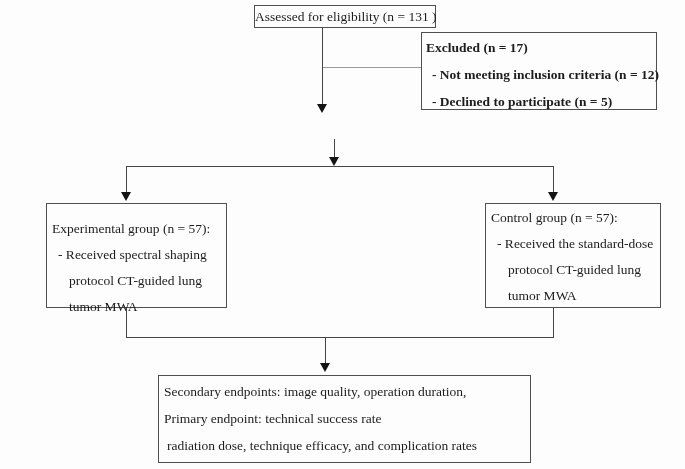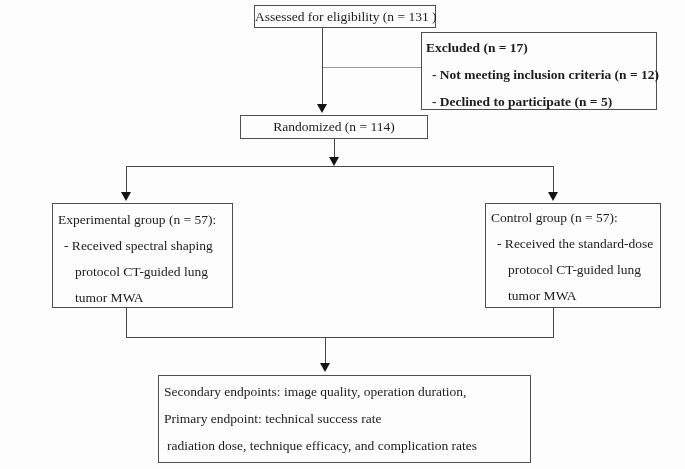--- a/index.html
+++ b/index.html
@@ -23,21 +23,21 @@
     border-right:5px solid transparent;
     border-top:9px solid #141414;
   }
   .row{ display:block; }
   .ind1{ padding-left:6px; }
   .ind2{ padding-left:17px; }
 
   .box-assessed  { left:254px; top:5px;   width:182px; height:23px; line-height:21px; }
   .box-excluded  { left:421px; top:32px;  width:236px; height:78px; line-height:27px; padding:1px 4px;font-weight:bold; }
   .box-randomized{ left:240px; top:115px; width:188px; height:24px; line-height:22px; }
-  .box-exp       { left:52px;  top:203px; width:181px; height:105px; line-height:26px; padding:3px 5px; }
+  .box-exp       { left:46px;  top:203px; width:181px; height:105px; line-height:26px; padding:12px 5px; }
   .box-ctl       { left:465px; top:203px; width:176px; height:105px; line-height:26px; padding:1px 5px;margin-left:20px; }
   .box-endpoints { left:158px; top:375px; width:373px; height:88px; line-height:27px; padding:2px 5px; }
   .ep-ind{ padding-left:3px; }
 </style>
 </head>
 <body>
 
 <div class="stage">
 
   <div class="box box-assessed centered">
@@ -48,23 +48,20 @@
   <div class="arrow-down" style="left:317px; top:104px;"></div>
 
   <div class="line-h line-light" style="left:323px; top:67px; width:98px;"></div>
 
   <div class="box box-excluded">
     <span class="row">Excluded (n = 17)</span>
     <span class="row ind1">- Not meeting inclusion criteria (n = 12)</span>
     <span class="row ind1">- Declined to participate (n = 5)</span>
   </div>
 
-  <div class="box box-randomized centered">
-    <span>Randomized (n = 114)</span>
-  </div>
 
   <div class="line-v" style="left:334px; top:139px; height:19px;"></div>
   <div class="arrow-down" style="left:329px; top:157px;"></div>
   <div class="line-h" style="left:126px; top:166px; width:428px;"></div>
 
   <div class="line-v" style="left:126px; top:167px; height:26px;"></div>
   <div class="arrow-down" style="left:121px; top:192px;"></div>
 
   <div class="line-v" style="left:553px; top:167px; height:26px;"></div>
   <div class="arrow-down" style="left:548px; top:192px;"></div>

